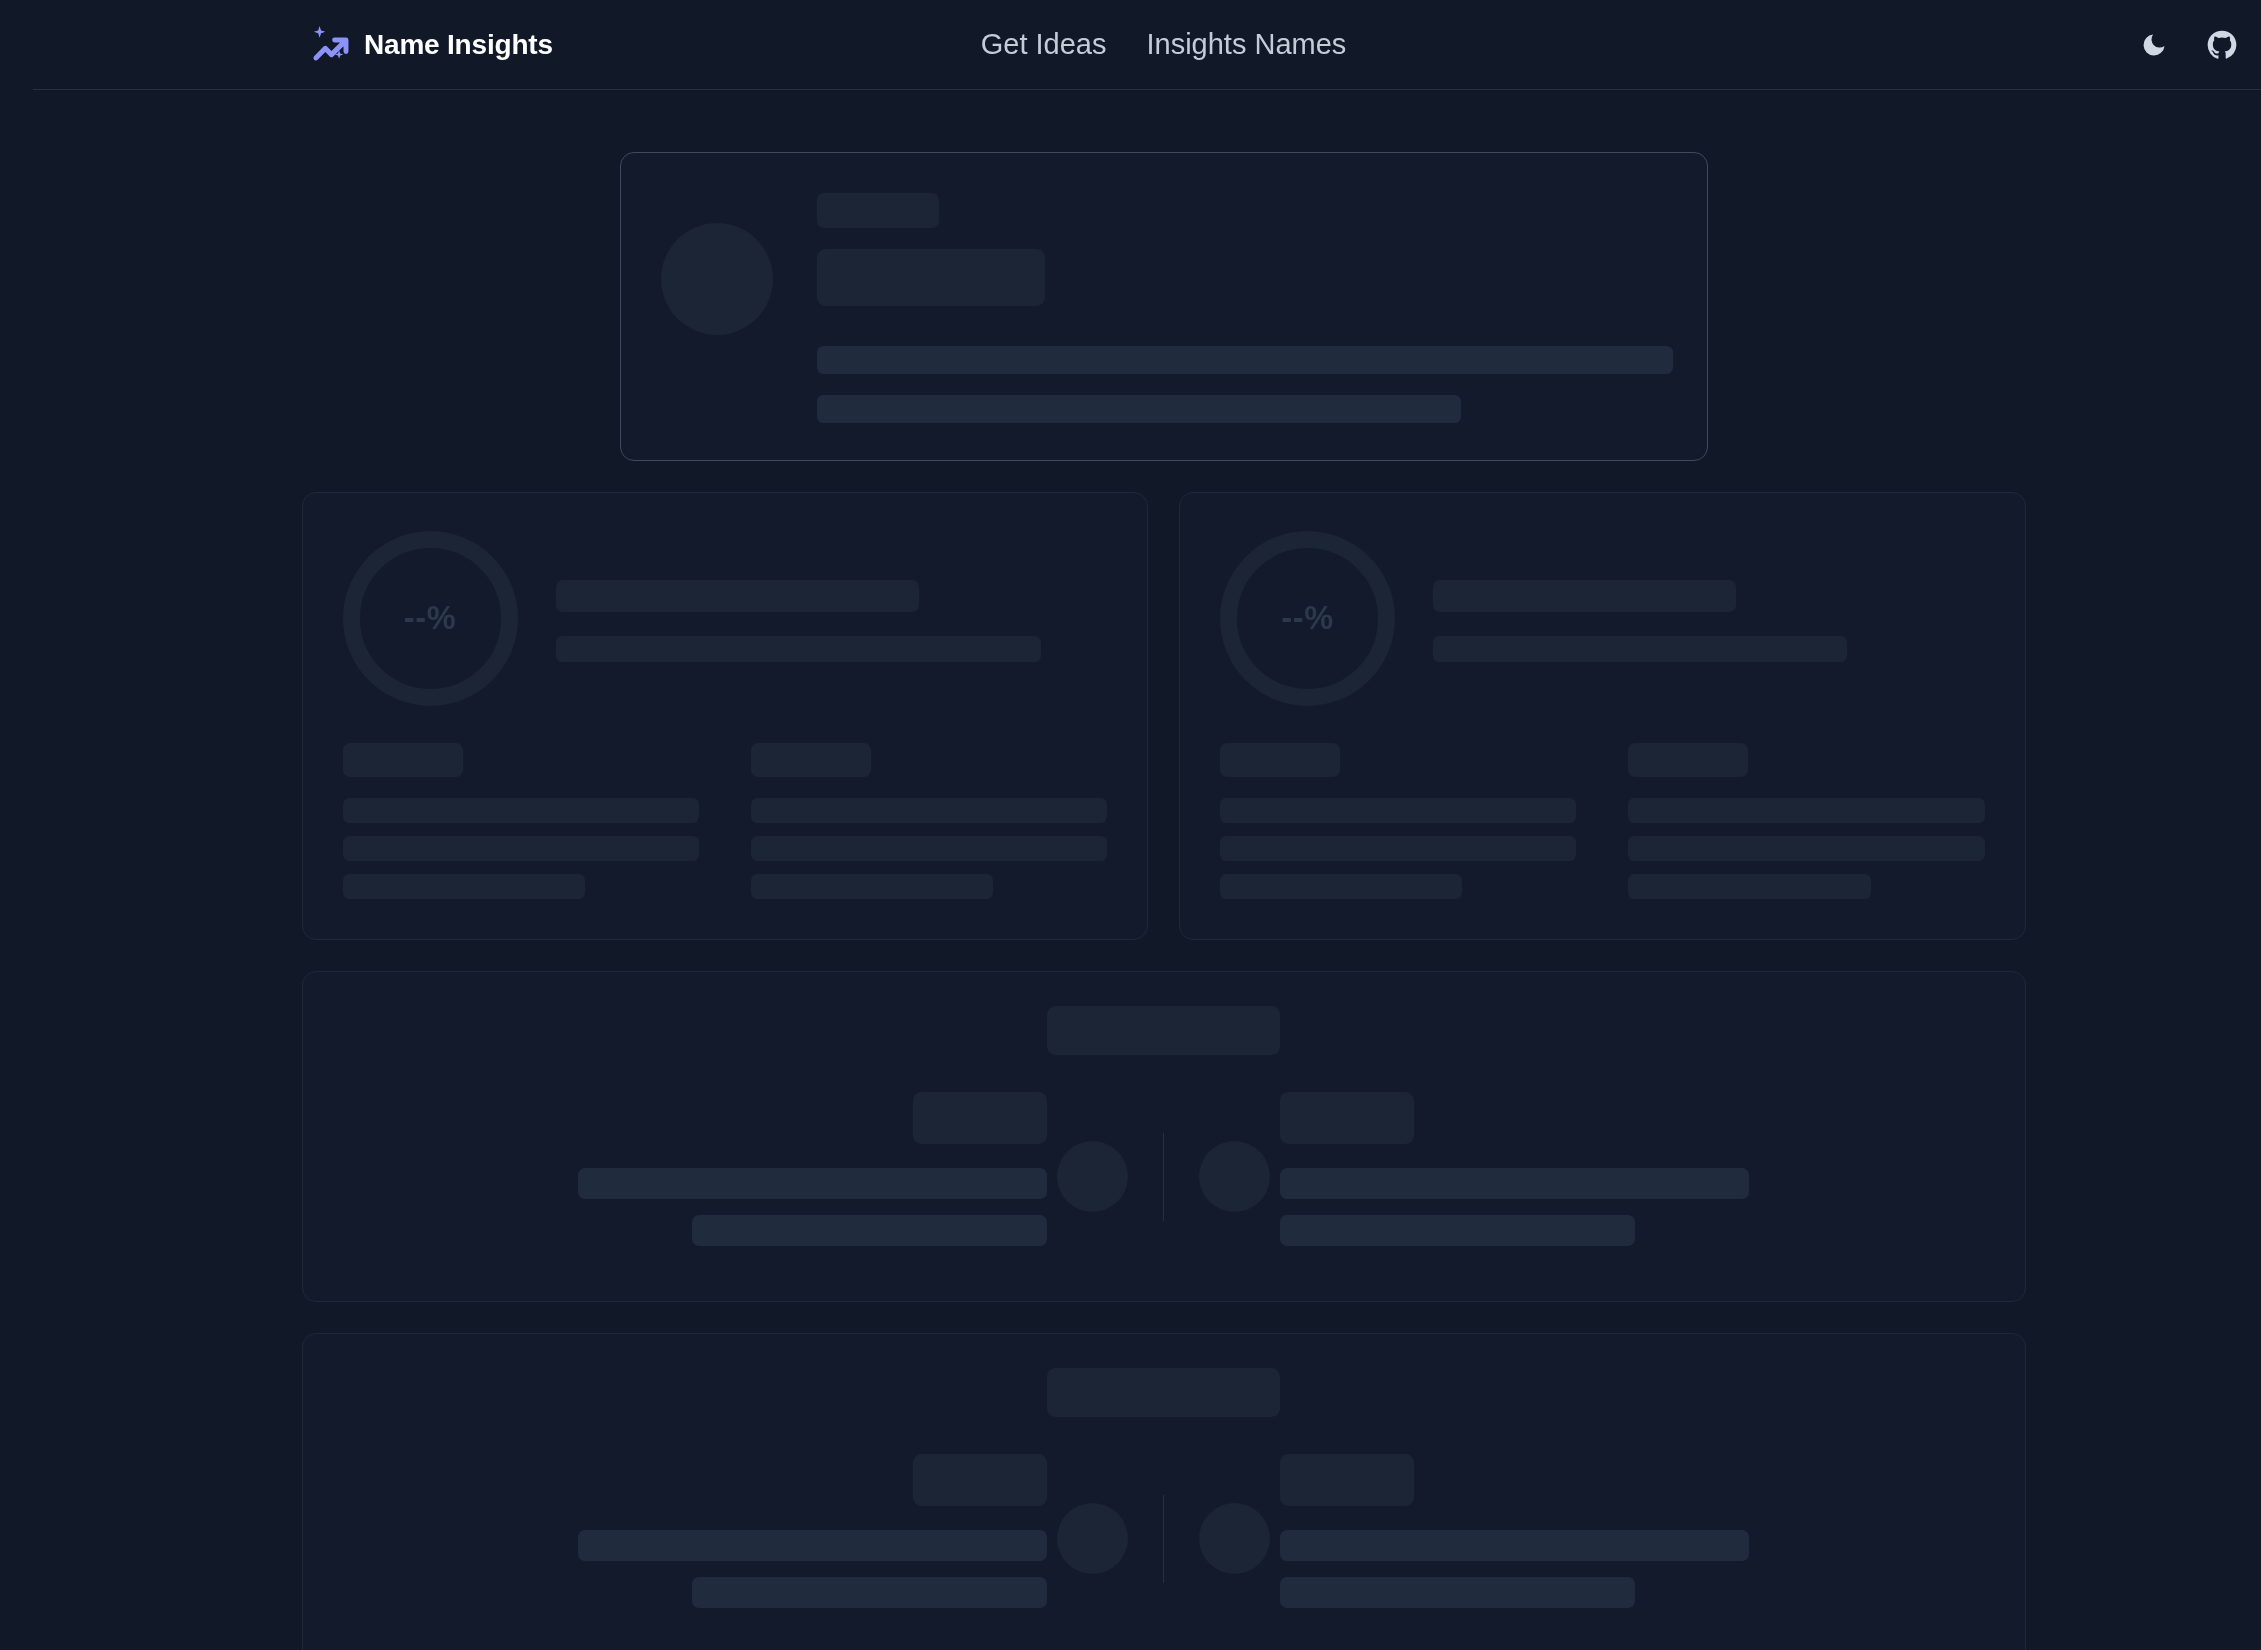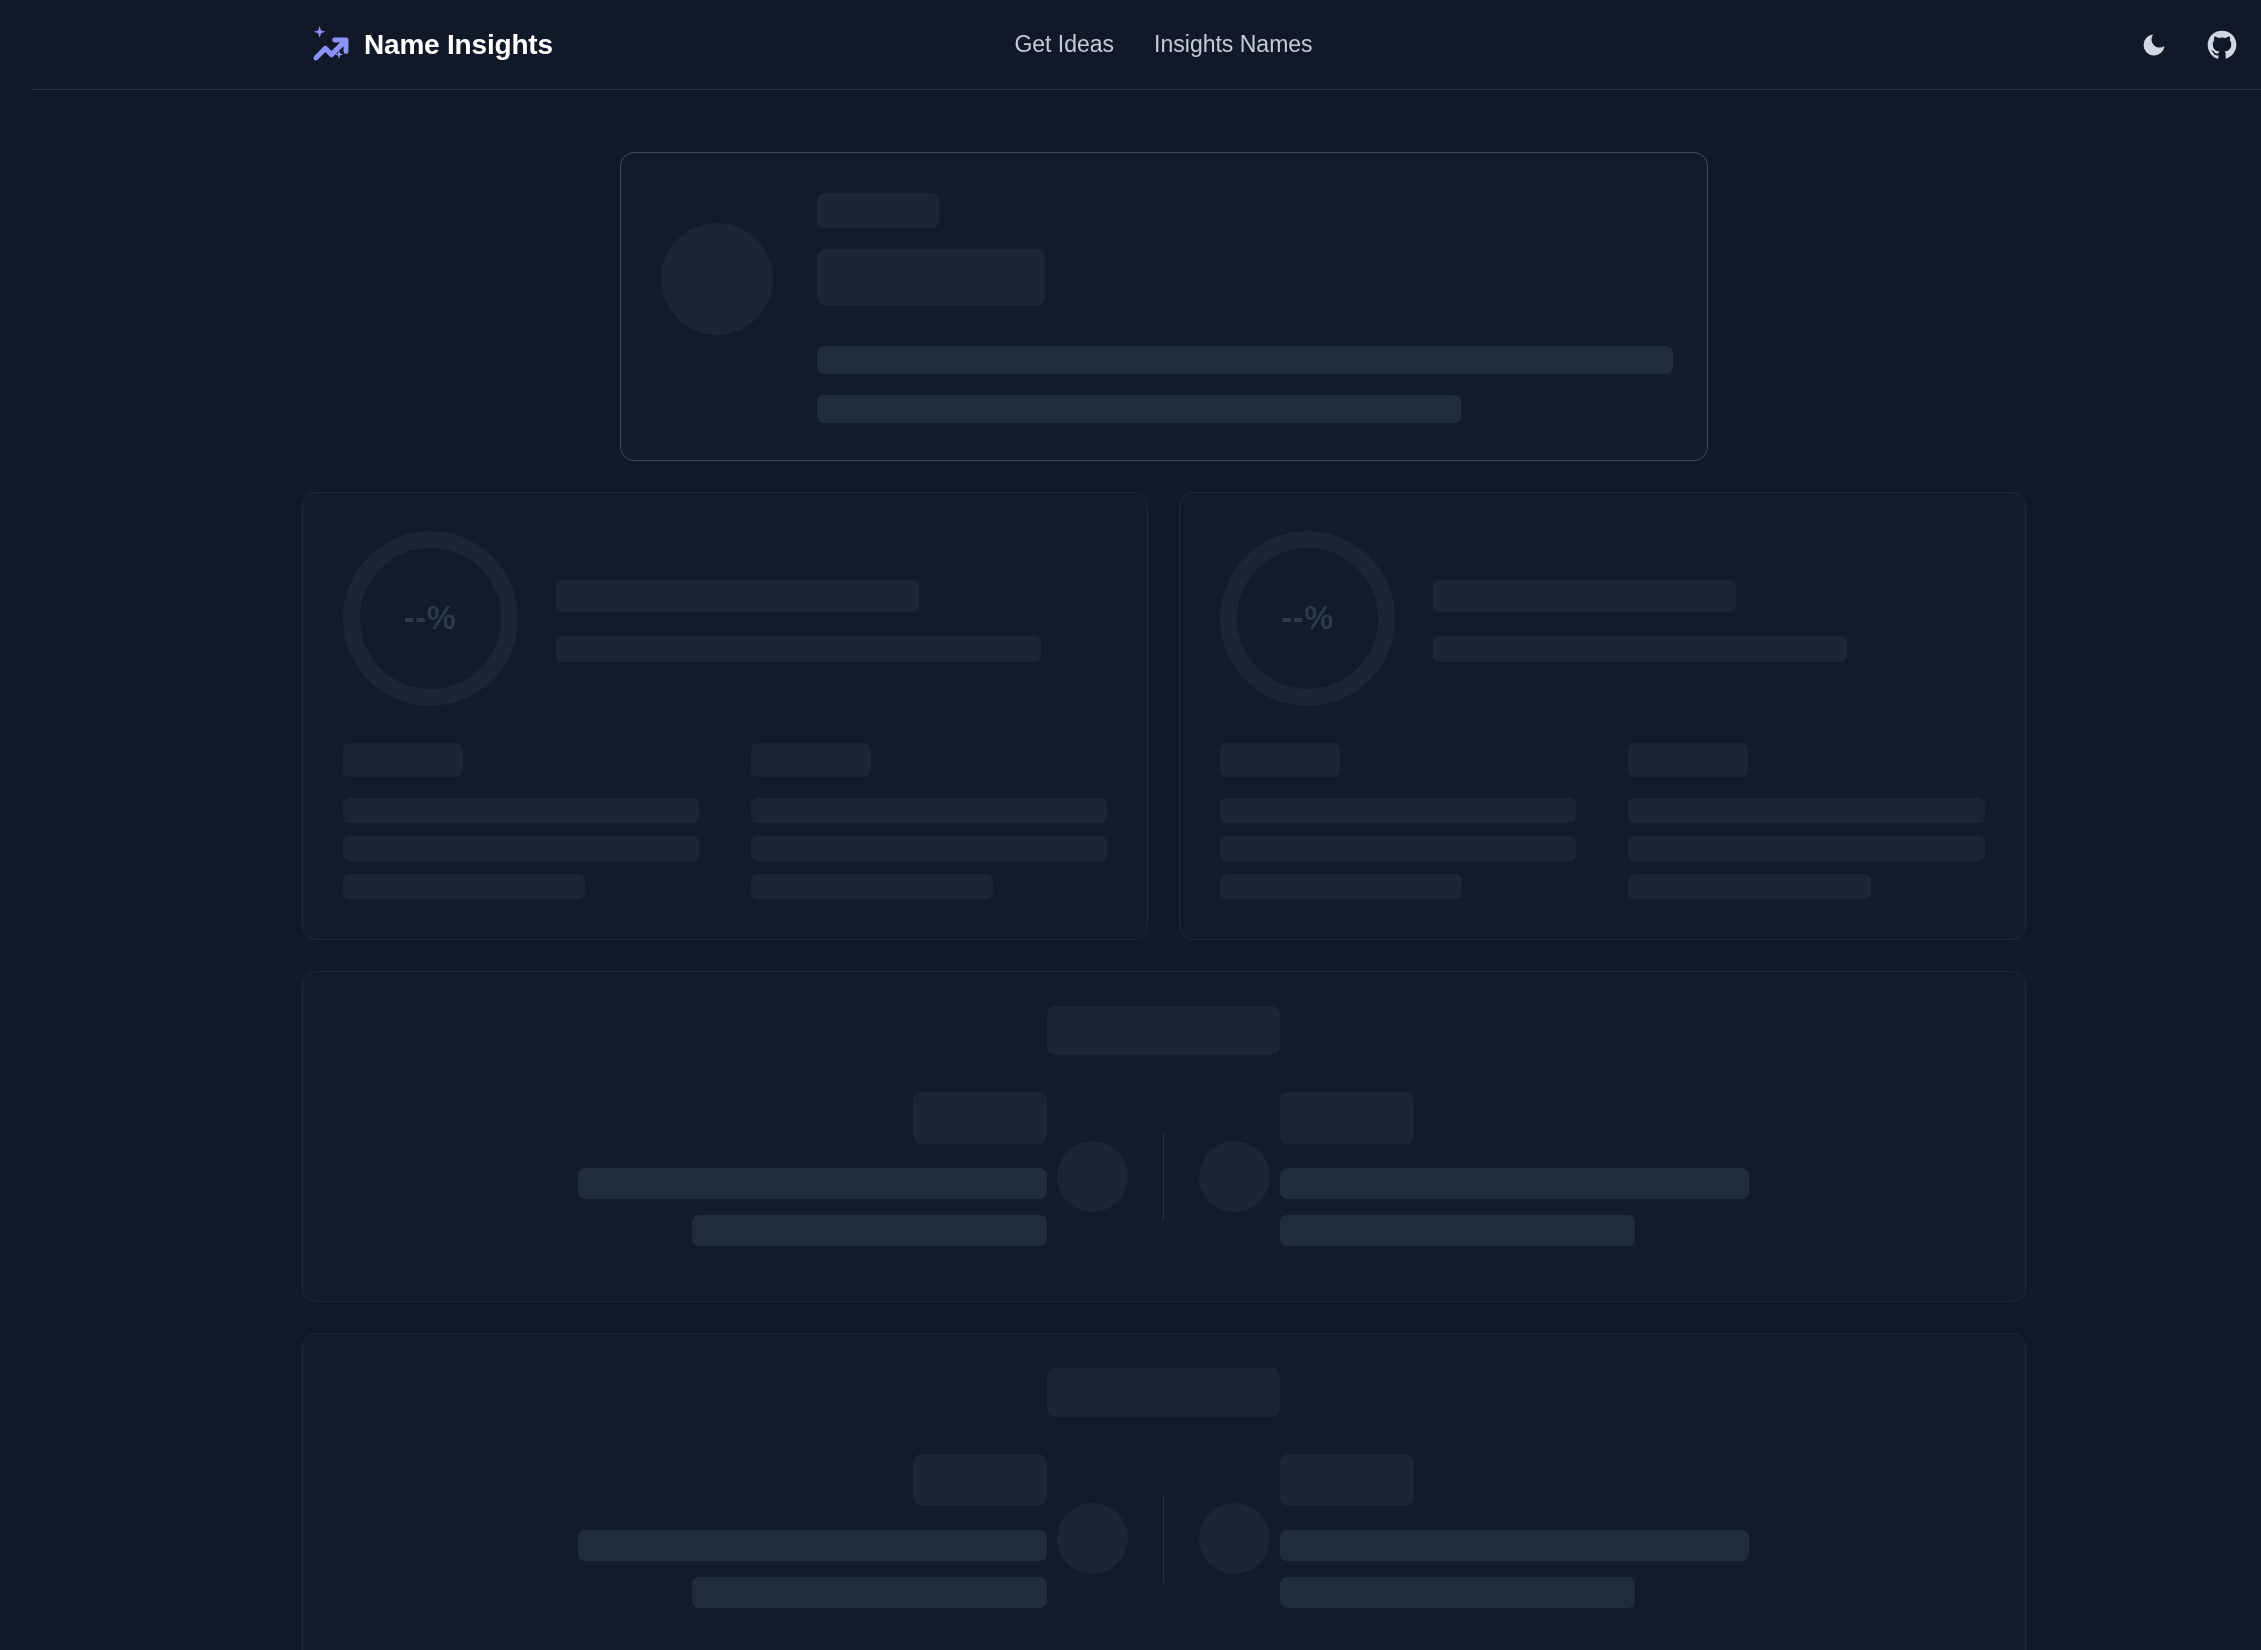--- a/index.html
+++ b/index.html
@@ -57,21 +57,21 @@
   .nav {
     position: absolute;
     left: 50%;
     transform: translateX(-50%);
     display: flex;
     align-items: center;
     gap: 40px;
   }
 
   .nav-link {
-    font-size: 23px;
+    font-size: 29px;
     color: #c4ccda;
     white-space: nowrap;
     cursor: pointer;
     text-decoration: none;
   }
 
   .header-actions {
     position: absolute;
     right: 57px;
     display: flex;

